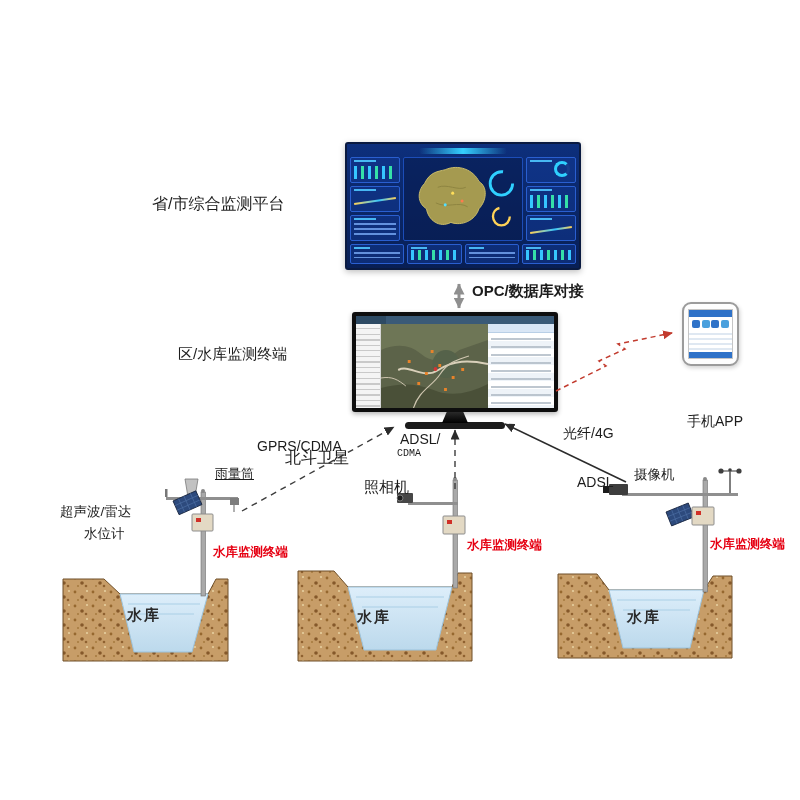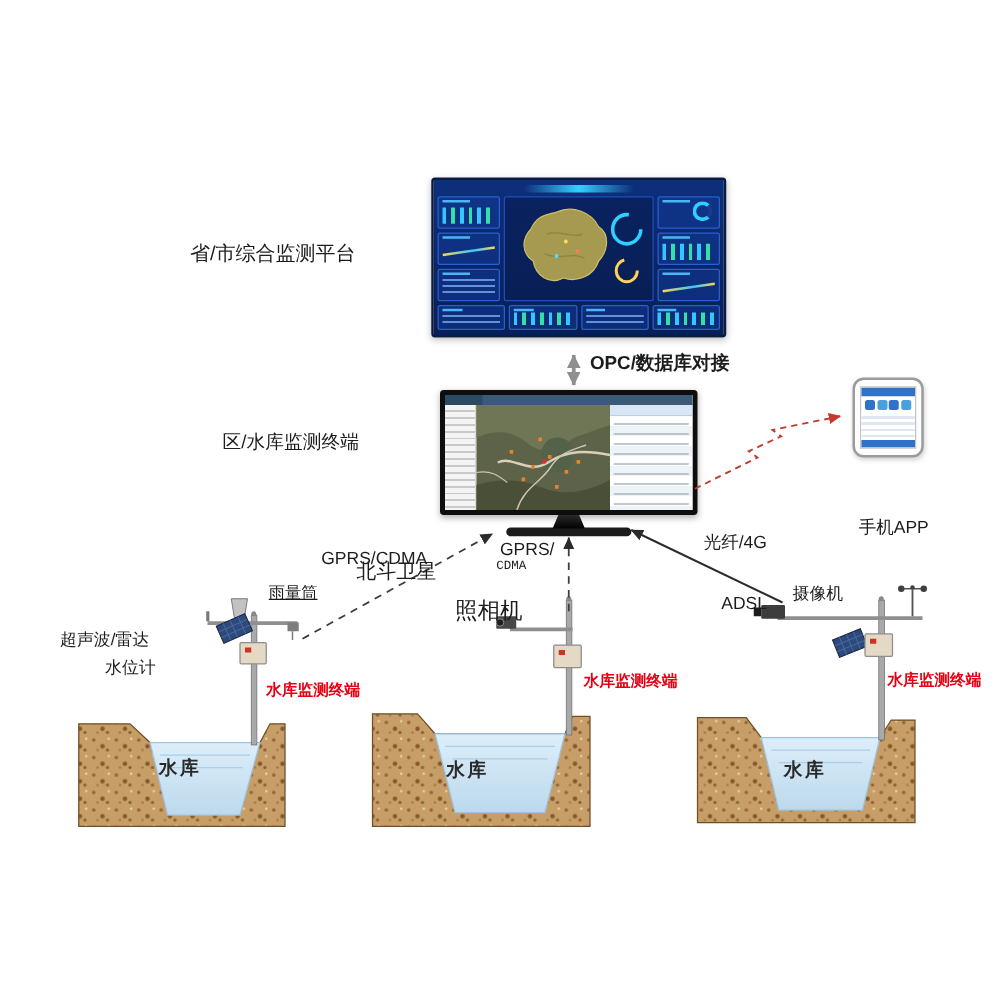--- a/index.html
+++ b/index.html
@@ -12,23 +12,23 @@
   .opc-lbl{left:472px;top:283px;font-size:15px;font-weight:bold;}
   .center-lbl{left:178px;top:346px;font-size:15px;}
   .phone-lbl{left:687px;top:366px;font-size:14px;margin-top:48px;}
   .g1a{left:257px;top:427px;font-size:14px;margin-top:12px;}
   .g1b{left:285px;top:449px;font-size:16px;}
   .g2a{left:400px;top:432px;font-size:14px;}
   .g2b{left:397px;top:448px;font-size:10px;font-family:Liberation Mono, monospace;}
   .f1{left:563px;top:426px;font-size:14px;}
   .f2{left:577px;top:475px;font-size:14px;}
   .rain-lbl{left:215px;top:467px;font-size:13px;text-decoration:underline;}
-  .us1{left:48px;top:505px;font-size:13.5px;text-align:center;}
+  .us1{left:60px;top:505px;font-size:13.5px;text-align:center;}
   .us2{left:84px;top:527px;font-size:13.5px;}
-  .pc-lbl{left:364px;top:479px;font-size:18px;}
+  .pc-lbl{left:364px;top:479px;font-size:15px;}
   .vc-lbl{left:634px;top:468px;font-size:13.5px;}
   .terminal-lbl{color:#e60012;font-size:12.5px;font-weight:bold;}
   .t1{left:213px;top:546px;} .t2{left:467px;top:539px;} .t3{left:710px;top:538px;}
   .res-lbl{font-size:15px;font-weight:bold;color:#2a2a2a;letter-spacing:2px;}
   .r1{left:127px;top:607px;} .r2{left:357px;top:609px;} .r3{left:627px;top:609px;}
 
   
   .dashboard{position:absolute;left:345px;top:142px;width:236px;height:128px;box-sizing:border-box;
              background:linear-gradient(#0d2f7c,#081f55);border:2px solid #0a1a40;border-radius:3px;
              box-shadow:0 2px 6px rgba(0,0,0,.25);}
@@ -282,21 +282,21 @@
     <path d="M626,482 L505,424" class="solid-line" marker-end="url(#mBlack)"></path>
     <path d="M556,391 L606,366 L599,361 L625,349 L618,344 L672,333" class="red-dash" marker-end="url(#mRed)"></path>
   </svg>
 
   <div class="lbl platform-lbl">省/市综合监测平台</div>
   <div class="lbl opc-lbl">OPC/数据库对接</div>
   <div class="lbl center-lbl">区/水库监测终端</div>
   <div class="lbl phone-lbl">手机APP</div>
   <div class="lbl g1a">GPRS/CDMA</div>
   <div class="lbl g1b">北斗卫星</div>
-  <div class="lbl g2a">GPRS/</div>
+  <div class="lbl g2a">ADSL/</div>
   <div class="lbl g2b">CDMA</div>
   <div class="lbl f1">光纤/4G</div>
   <div class="lbl f2">ADSL</div>
   <div class="lbl rain-lbl">雨量筒</div>
   <div class="lbl us1">超声波/雷达</div>
   <div class="lbl us2">水位计</div>
   <div class="lbl pc-lbl">照相机</div>
   <div class="lbl vc-lbl">摄像机</div>
   <div class="lbl terminal-lbl t1">水库监测终端</div>
   <div class="lbl terminal-lbl t2">水库监测终端</div>

